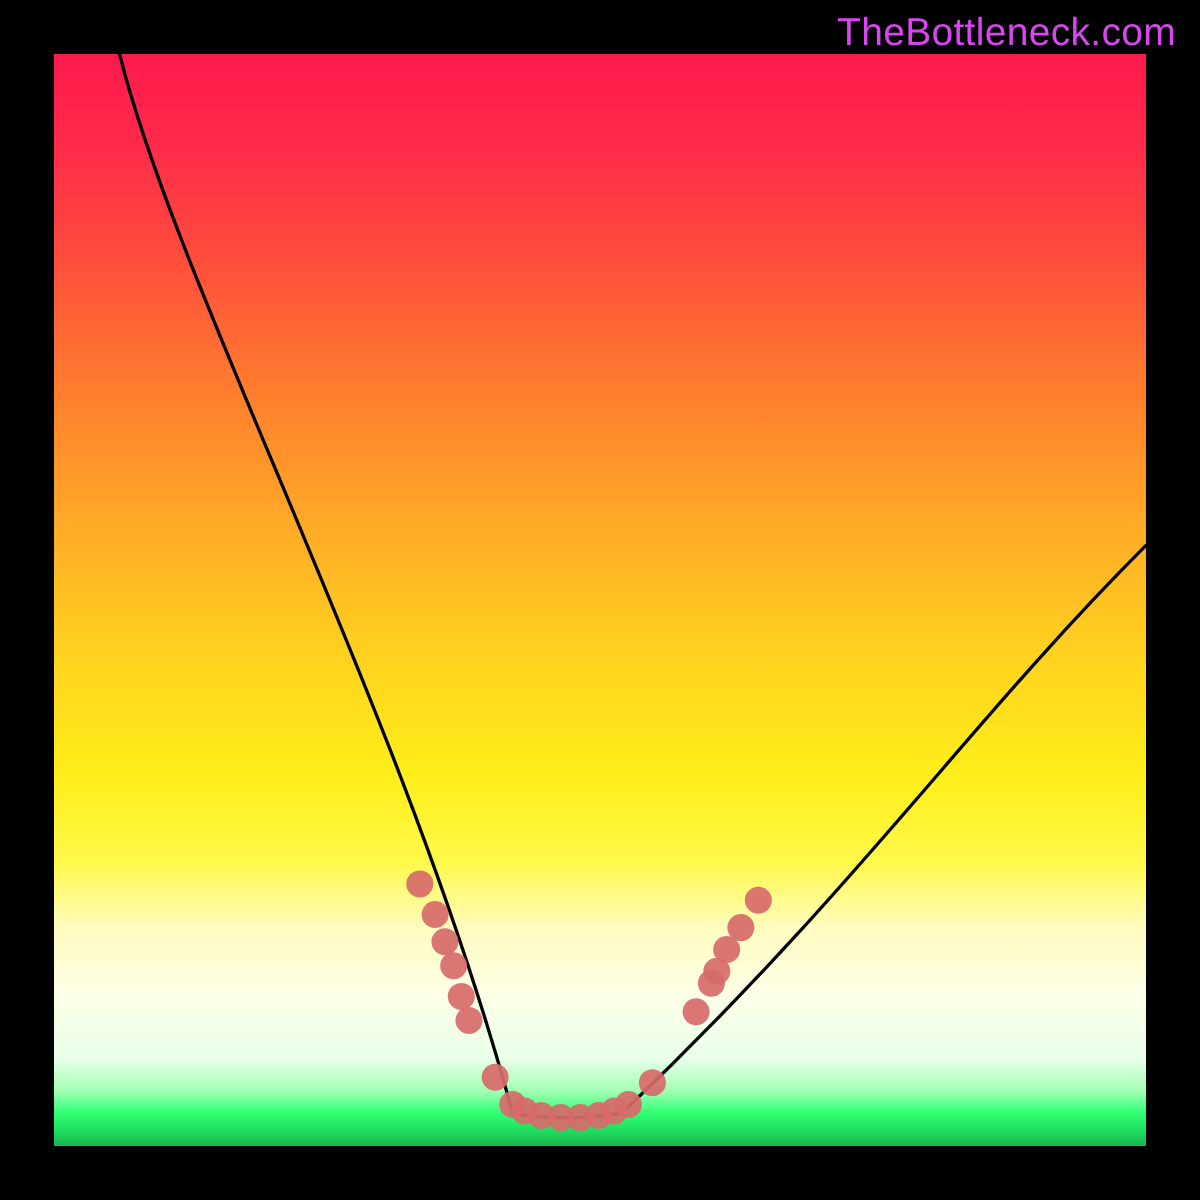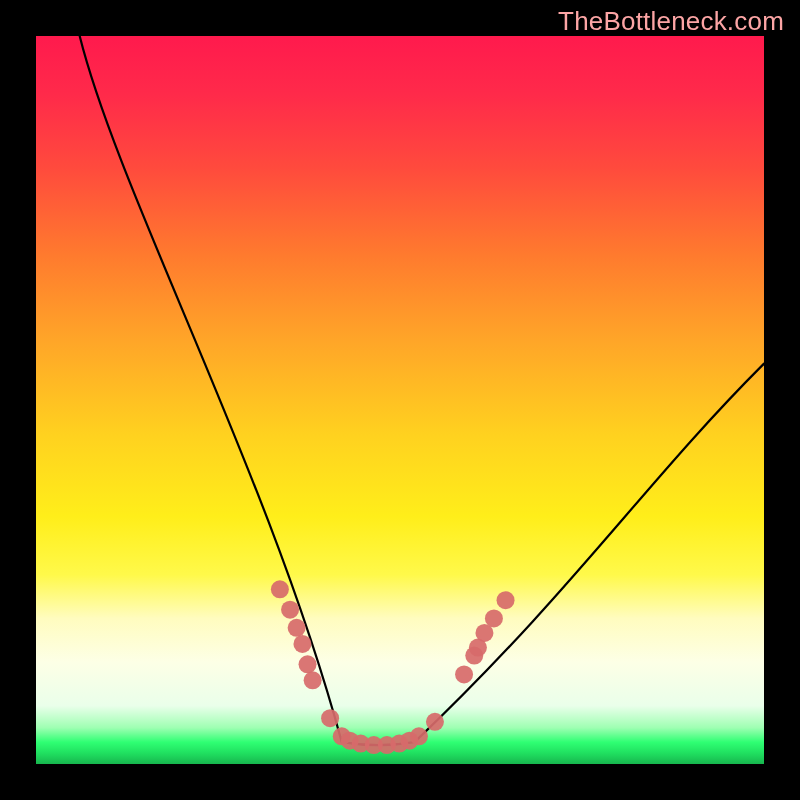--- a/index.html
+++ b/index.html
@@ -40,21 +40,21 @@
         #9fffb3 95%,
         #2fff73 97%,
         #20e060 98.5%,
         #17b64e 100%
       );
   }
   .watermark {
     position: absolute;
     top: 6px;
     right: 16px;
-    color: #fca5a5;
+    color: #d946ef;
     font-size: 26px;
     letter-spacing: 0.2px;
     font-weight: 400;
     user-select: none;
   }
   svg.overlay {
     position: absolute;
     left: 0;
     top: 0;
     width: 728px;

